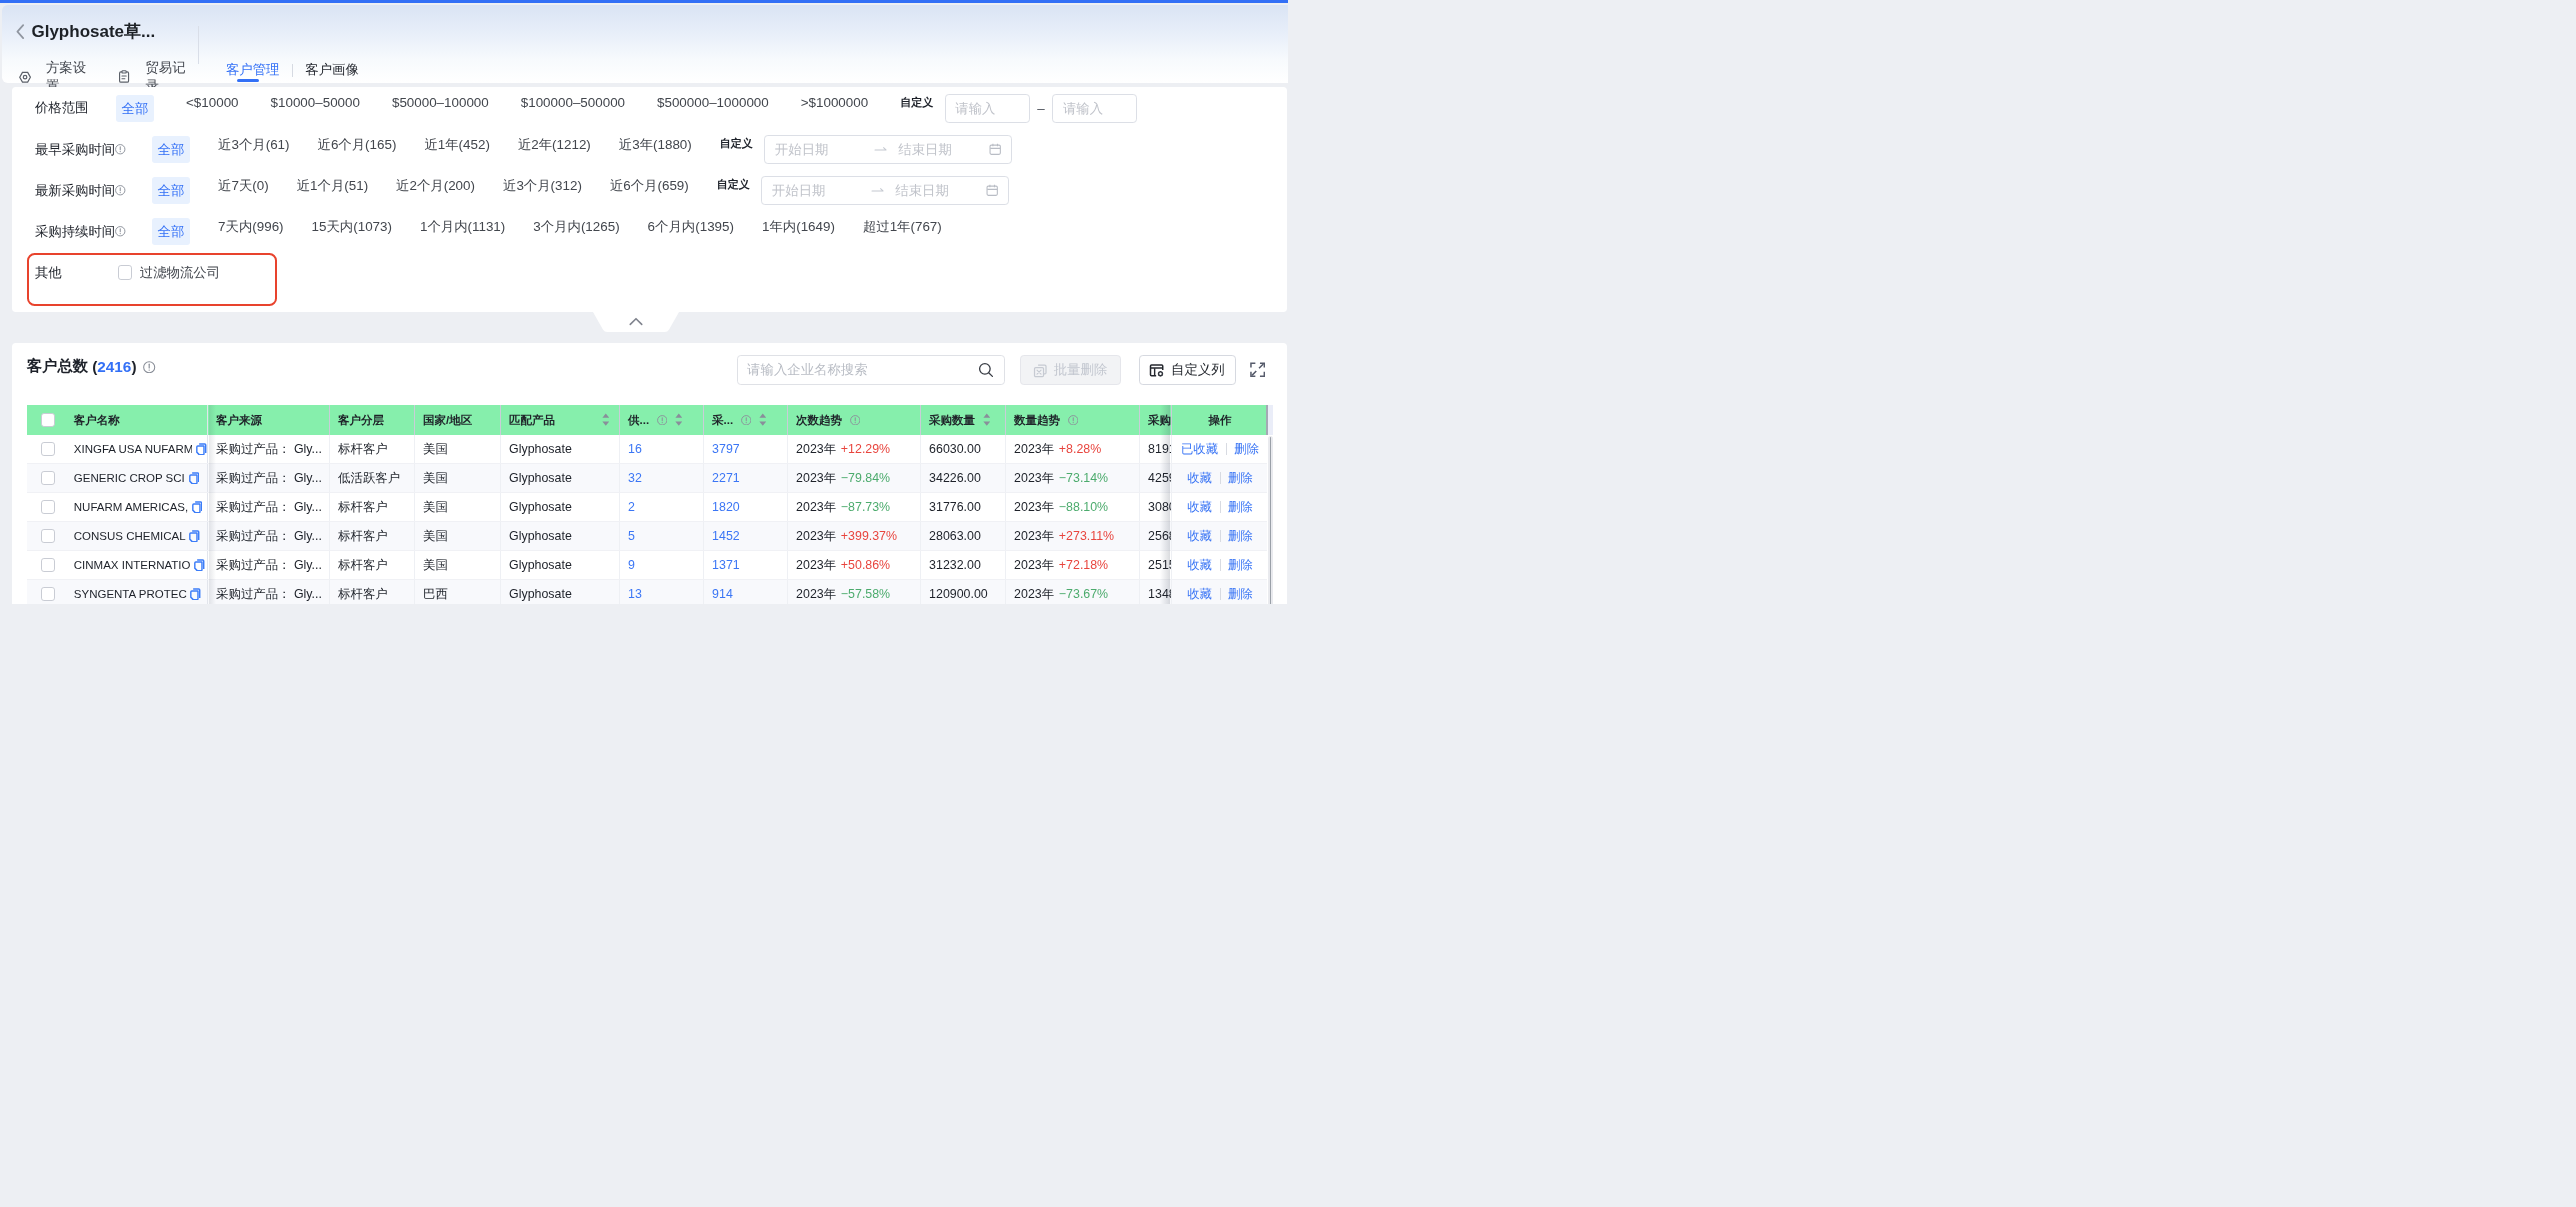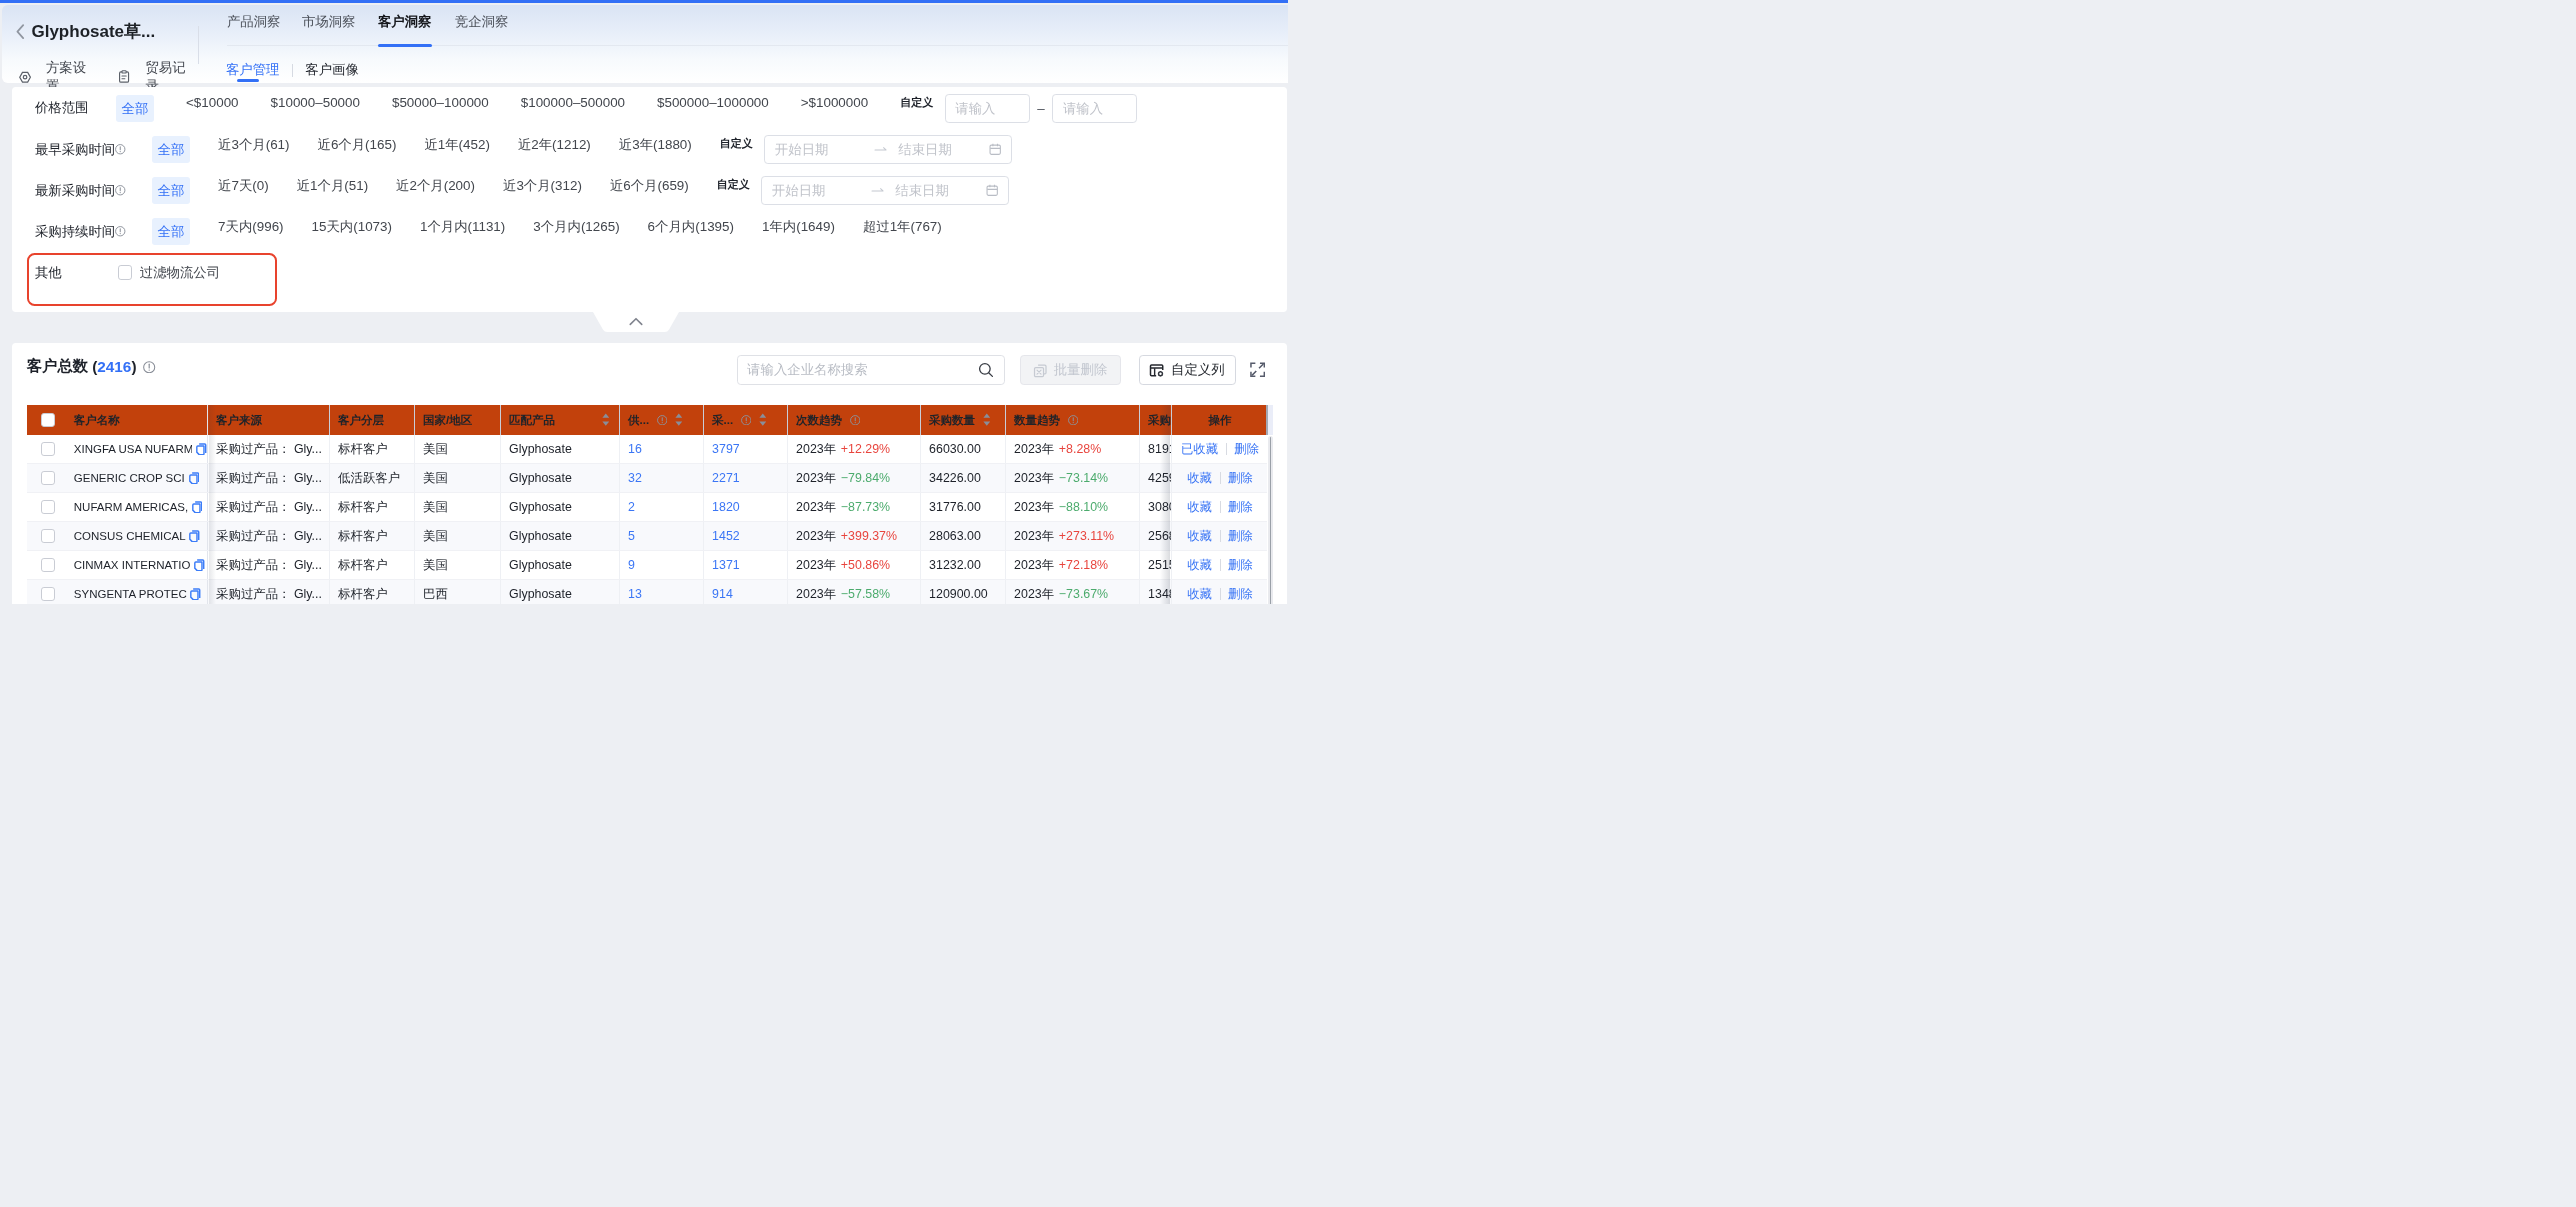--- a/index.html
+++ b/index.html
@@ -64,21 +64,21 @@
   .btn { position:absolute; top:12.4px; height:30px; border-radius:3.8px; display:flex; align-items:center; justify-content:center; font-size:13.4px; cursor:pointer; }
   .btn-batch { left:1008px; width:101px; background:#f2f3f5; border:1px solid #e5e6eb; color:#c2c6cf; cursor:not-allowed; }
   .btn-batch svg { margin-right:5.7px; }
   .btn-cols { left:1127px; width:97px; background:#fff; border:1px solid #d6d9e0; color:#1f2329; }
   .btn-cols svg { margin-right:5.7px; }
   .fs-icon { position:absolute; left:1238px; top:19px; width:15.3px; height:15.3px; cursor:pointer; }
 
   .tbl { position:absolute; left:15px; top:62px; width:1246px; bottom:0; font-size:12.4px; }
   .tbl-inner { position:absolute; left:0; top:0; width:1240px; bottom:0; }
   .trow { display:flex; width:1240px; }
-  .thead { height:30px; background:#c2410c; }
+  .thead { height:30px; background:#86efac; }
   .thead .tcell { font-size:11.5px; font-weight:700; color:#1f2329; border-right:1px solid #c9cdd8; }
   .thead .tcell:first-child, .thead .tcell:last-child { border-right:none; }
   .tbody-row { height:29px; background:#fff; border-bottom:1px solid #f0f1f5; }
   .tbody-row.alt { background:#f8f9fc; }
   .tcell { display:flex; align-items:center; padding:0 8.6px; overflow:hidden; white-space:nowrap; flex:none; }
   .tcell.c0 { width:43px; justify-content:center; padding:0; }
   .tcell.c1 { width:138px; padding-left:4.3px; padding-right:0; font-size:11.5px; }
   .tcell.c2 { width:122px; }
   .tcell.c3 { width:85px; }
   .tcell.c4 { width:86px; }
@@ -138,28 +138,20 @@
         <svg width="12.4" height="13.4" viewBox="0 0 13 14">
             <rect x="1.7" y="1.9" width="9.6" height="11" rx="1.4" fill="none" stroke="#5b6069" stroke-width="1.25"></rect>
             <rect x="4.3" y="0.7" width="4.4" height="2.4" rx="0.7" fill="#f3f6fb" stroke="#5b6069" stroke-width="1.15"></rect>
             <path d="M4.2 6.3 h4.6 M4.2 9.2 h3.2" stroke="#5b6069" stroke-width="1.15" stroke-linecap="round"></path>
           </svg>
         <span>贸易记录</span>
       </span>
     </div>
   </div>
   <div class="hdr-vdiv"></div>
-  <div class="tabs-row">
-    <div class="tabs-line"></div>
-    <span class="tab" style="left:0">产品洞察</span>
-    <span class="tab" style="left:75px">市场洞察</span>
-    <span class="tab active" style="left:151px">客户洞察</span>
-    <span class="tab" style="left:228px">竞企洞察</span>
-    <div class="tab-underline" style="left:151px; width:54px;"></div>
-  </div>
   <div class="subtabs-row">
     <span class="subtab active">客户管理</span>
     <span class="subtab-div"></span>
     <span class="subtab">客户画像</span>
   </div>
   <div class="subtab-underline"></div>
 </div>
 
 <div class="filter-card">
   <div id="filter-rows">

